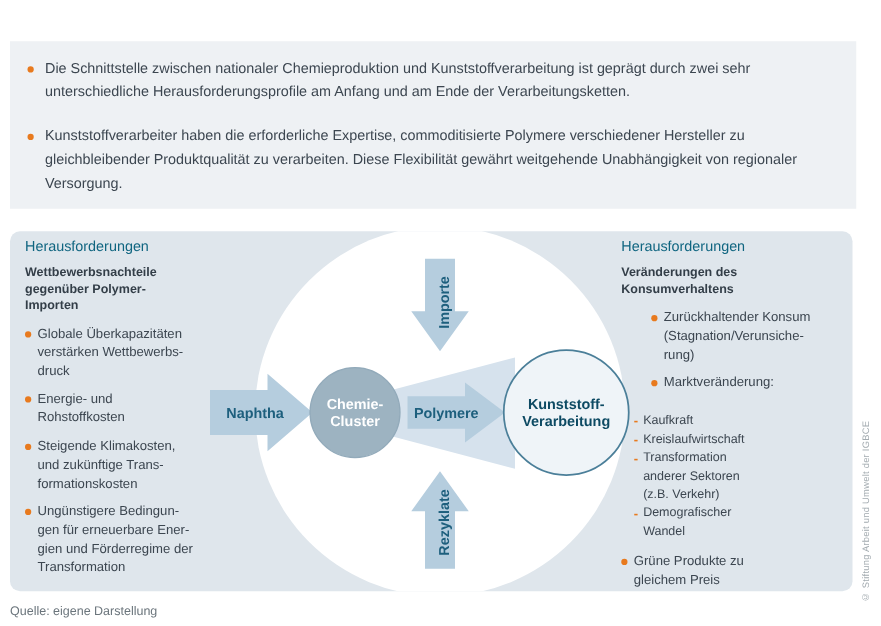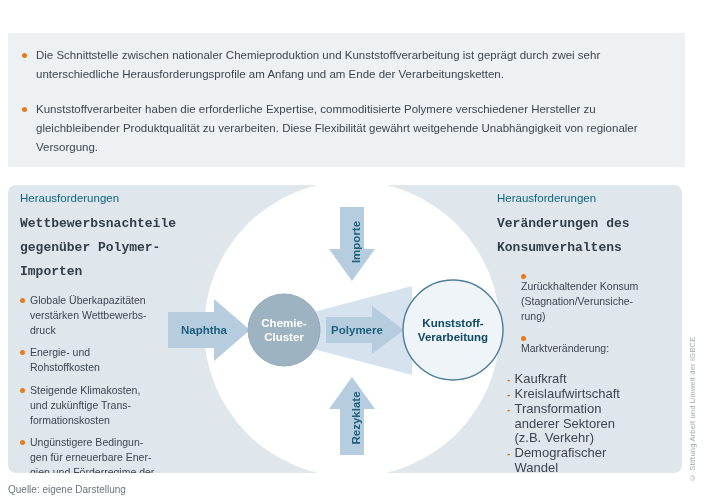--- a/index.html
+++ b/index.html
@@ -56,31 +56,31 @@
   .flow-label{font-size:11.5px;font-weight:bold;fill:var(--arrow-text);
     font-family:"Liberation Sans","DejaVu Sans",sans-serif;}
   .node1-label{font-size:11.5px;font-weight:bold;fill:#ffffff;
     font-family:"Liberation Sans","DejaVu Sans",sans-serif;}
   .node2-label{font-size:11.5px;font-weight:bold;fill:var(--node2-text);
     font-family:"Liberation Sans","DejaVu Sans",sans-serif;}
   .col{position:absolute;top:7px;}
   .col-left{left:12px;width:170px;}
   .col-right{left:489px;width:185px;}
   .col-heading{font-size:11.5px;font-weight:normal;color:var(--teal-heading);margin-bottom:8px;}
-  .col-sub{font-size:13px;font-weight:bold;color:var(--ink);line-height:24px;
-    white-space:pre-line;margin-bottom:9px;font-family:Liberation Mono, monospace;}
+  .col-sub{font-size:10px;font-weight:bold;color:var(--ink);line-height:13px;
+    white-space:pre-line;margin-bottom:9px;}
   .pb-row{display:flex;align-items:flex-start;margin-bottom:8px;}
   .pb-row .dot{margin:5px 5px 0 0;}
   .pb-row p{font-size:10.5px;line-height:14.8px;color:#3c4650;white-space:pre-line;}
-  .indent{margin-left:24px;flex-direction:column;}
+  .indent{margin-left:24px;}
   .sub-list{margin:0 0 0 10px;}
   .dash-row{display:flex;align-items:flex-start;}
   .dash{flex:0 0 auto;color:var(--accent-orange);font-size:10.5px;line-height:14.8px;
     font-weight:bold;margin-right:4px;}
-  .dash-row p{font-size:13px;line-height:14.8px;color:#3c4650;white-space:pre-line;}
+  .dash-row p{font-size:10px;line-height:14.8px;color:#3c4650;white-space:pre-line;}
   .source{position:absolute;left:8px;top:484px;font-size:10px;color:var(--muted);}
   .copyright{
     position:absolute;left:688px;top:276px;height:206px;width:12px;
     writing-mode:vertical-rl;transform:rotate(180deg);
     font-size:7.5px;color:var(--copyright);letter-spacing:.2px;white-space:nowrap;
     text-align:left;
   }
 </style>
 </head>
 <body>

